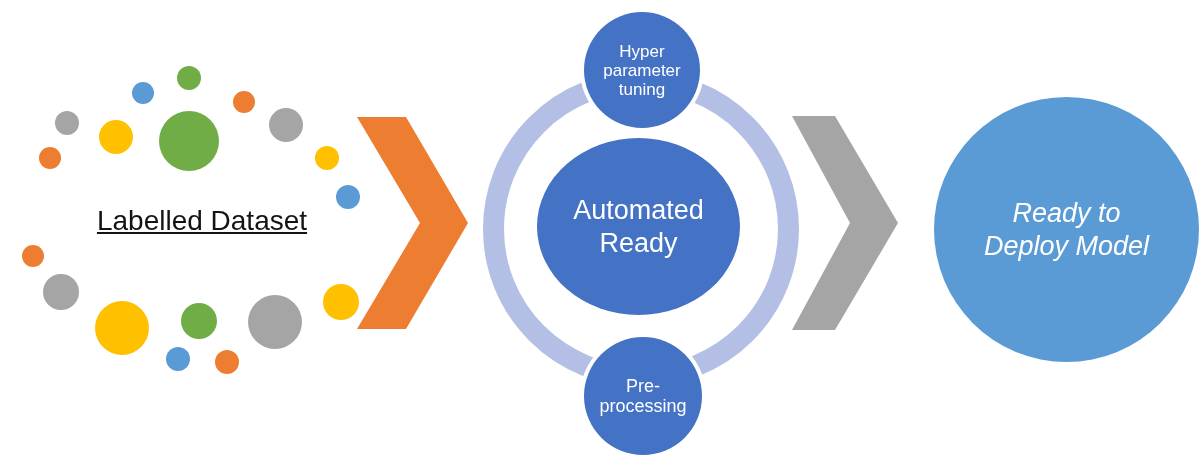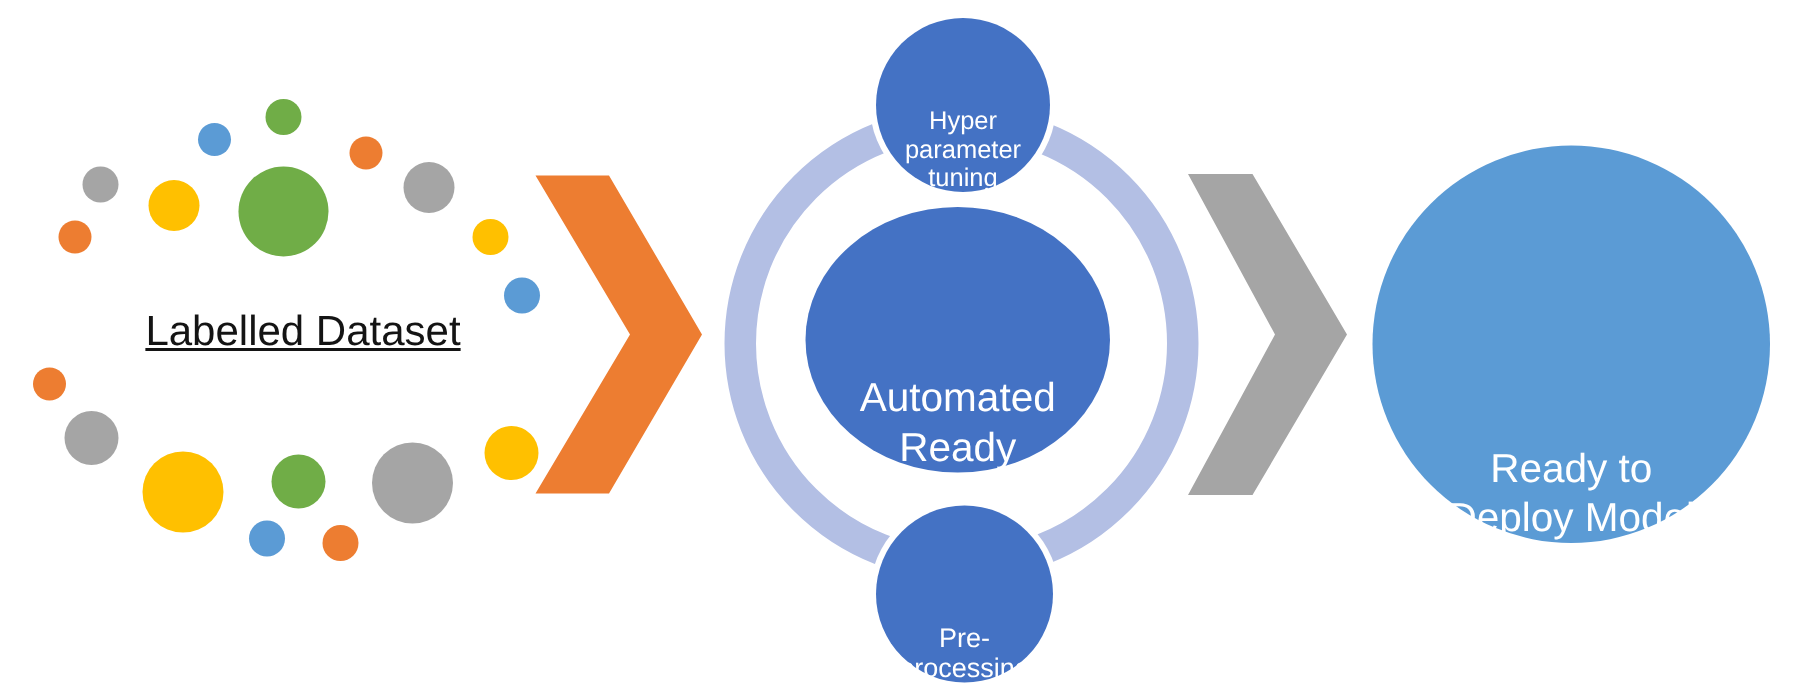--- a/index.html
+++ b/index.html
@@ -26,35 +26,35 @@
     white-space: nowrap;
     text-decoration: underline;
   }
 
   .shapes-svg { position: absolute; left: 0; top: 0; }
 
   .node {
     position: absolute;
     background: var(--dark_blue, #4472C4);
     border-radius: 50%;
-    display: flex; align-items: flex-end; justify-content: center;
+    display: flex; align-items: center; justify-content: center;
     text-align: center;
     color: var(--text_light, #fff);
   }
   .node .node-label { white-space: pre-line; }
 
   .node-top    { left: 584px; top: 12px;  width: 116px; height: 116px;
                  box-shadow: 0 0 0 4px #fff; font-size: 17px; line-height: 19px; }
   .node-bottom { left: 584px; top: 337px; width: 118px; height: 118px;
                  box-shadow: 0 0 0 4px #fff; font-size: 18px; line-height: 20px; }
   .node-center { left: 537px; top: 138px; width: 203px; height: 177px;
                  font-size: 27px; line-height: 33px; }
-  .node-deploy { left: 915px; top: 97px;  width: 265px; height: 265px;
+  .node-deploy { left: 934px; top: 97px;  width: 265px; height: 265px;
                  background: var(--light_blue, #5B9BD5);
-                 font-size: 27px; line-height: 33px; }
+                 font-size: 27px; line-height: 33px; font-style: italic; }
 </style>
 </head>
 <body>
 
 <div class="canvas">
 
   <div id="dots-layer">
       <span class="dot" style="left: 177px; top: 66px; width: 24px; height: 24px; background: rgb(112, 173, 71);"></span>
       <span class="dot" style="left: 132px; top: 82px; width: 22px; height: 22px; background: rgb(91, 155, 213);"></span>
       <span class="dot" style="left: 233px; top: 91px; width: 22px; height: 22px; background: rgb(237, 125, 49);"></span>

